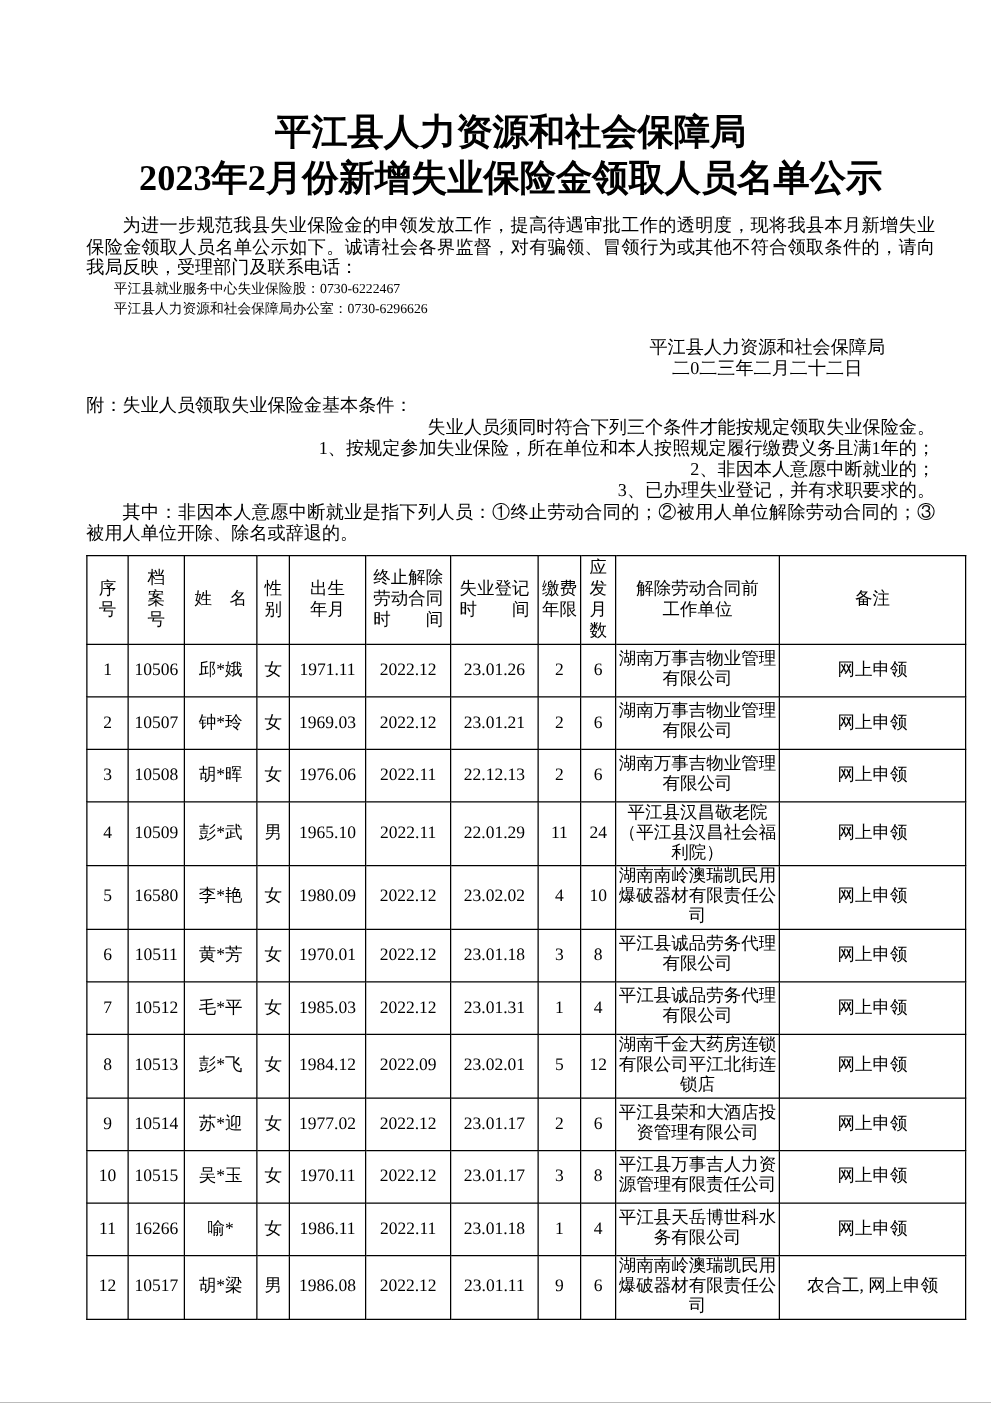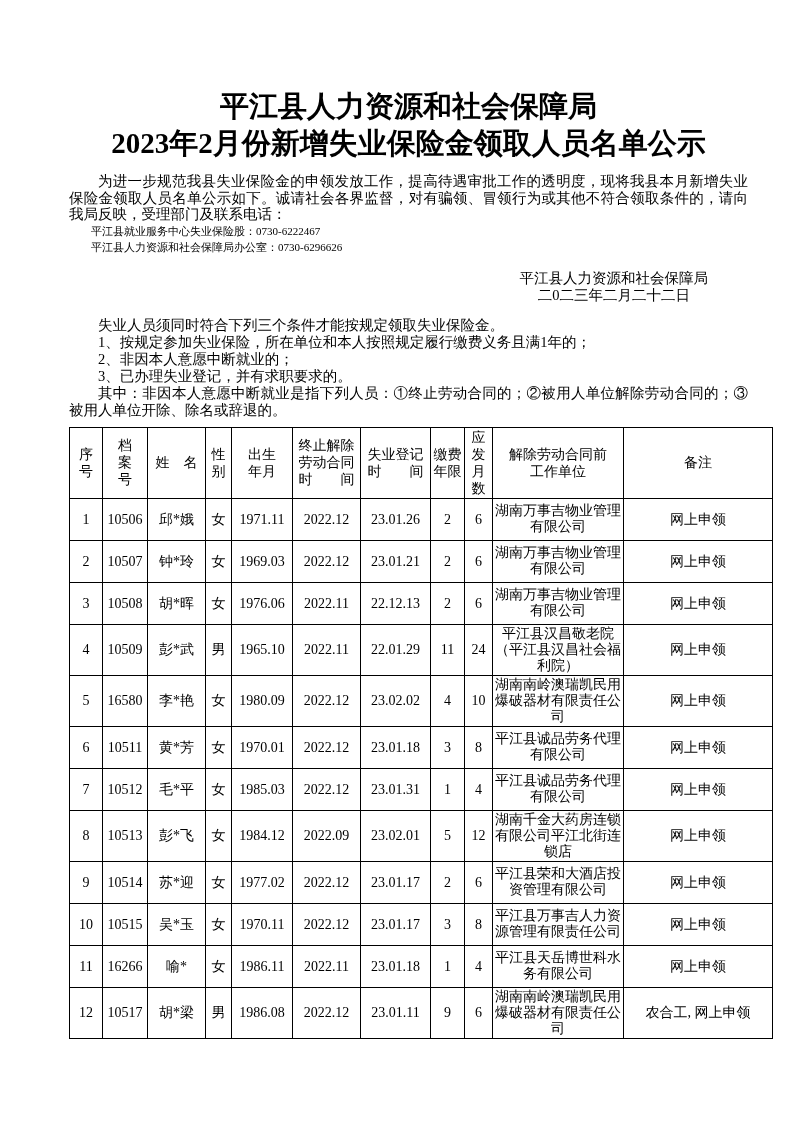--- a/index.html
+++ b/index.html
@@ -39,21 +39,21 @@
     margin: 14px 40px 0 auto;
     text-align: center;
     font-size: 14.5px;
     line-height: 17px;
   }
   .notes-section {
     margin-top: 13px;
     font-size: 14.5px;
     line-height: 17px;
   }
-  .notes-section .indent { padding-left: 2em; }
+  .notes-section .indent { padding-left: 2em; text-align: right; }
   .notes-section .hang { text-indent: 2em; text-align: justify; }
   table.recipients {
     margin-top: 8px;
     border-collapse: collapse;
     table-layout: fixed;
     width: 703px;
     font-size: 14px;
   }
   table.recipients th, table.recipients td {
     border: 1px solid #000;
@@ -81,20 +81,21 @@
   <p class="intro-paragraph">为进一步规范我县失业保险金的申领发放工作，提高待遇审批工作的透明度，现将我县本月新增失业保险金领取人员名单公示如下。诚请社会各界监督，对有骗领、冒领行为或其他不符合领取条件的，请向我局反映，受理部门及联系电话：</p>
   <p class="contact-line">平江县就业服务中心失业保险股：0730-6222467</p>
   <p class="contact-line">平江县人力资源和社会保障局办公室：0730-6296626</p>
 
   <div class="signature-block">
     <p>平江县人力资源和社会保障局</p>
     <p>二0二三年二月二十二日</p>
   </div>
 
   <div class="notes-section">
+    <p>附：失业人员领取失业保险金基本条件：</p>
     <p class="indent">失业人员须同时符合下列三个条件才能按规定领取失业保险金。</p>
     <p class="indent">1、按规定参加失业保险，所在单位和本人按照规定履行缴费义务且满1年的；</p>
     <p class="indent">2、非因本人意愿中断就业的；</p>
     <p class="indent">3、已办理失业登记，并有求职要求的。</p>
     <p class="hang">其中：非因本人意愿中断就业是指下列人员：①终止劳动合同的；②被用人单位解除劳动合同的；③被用人单位开除、除名或辞退的。</p>
   </div>
 
   <table class="recipients">
     <colgroup>
       <col style="width:33px">

